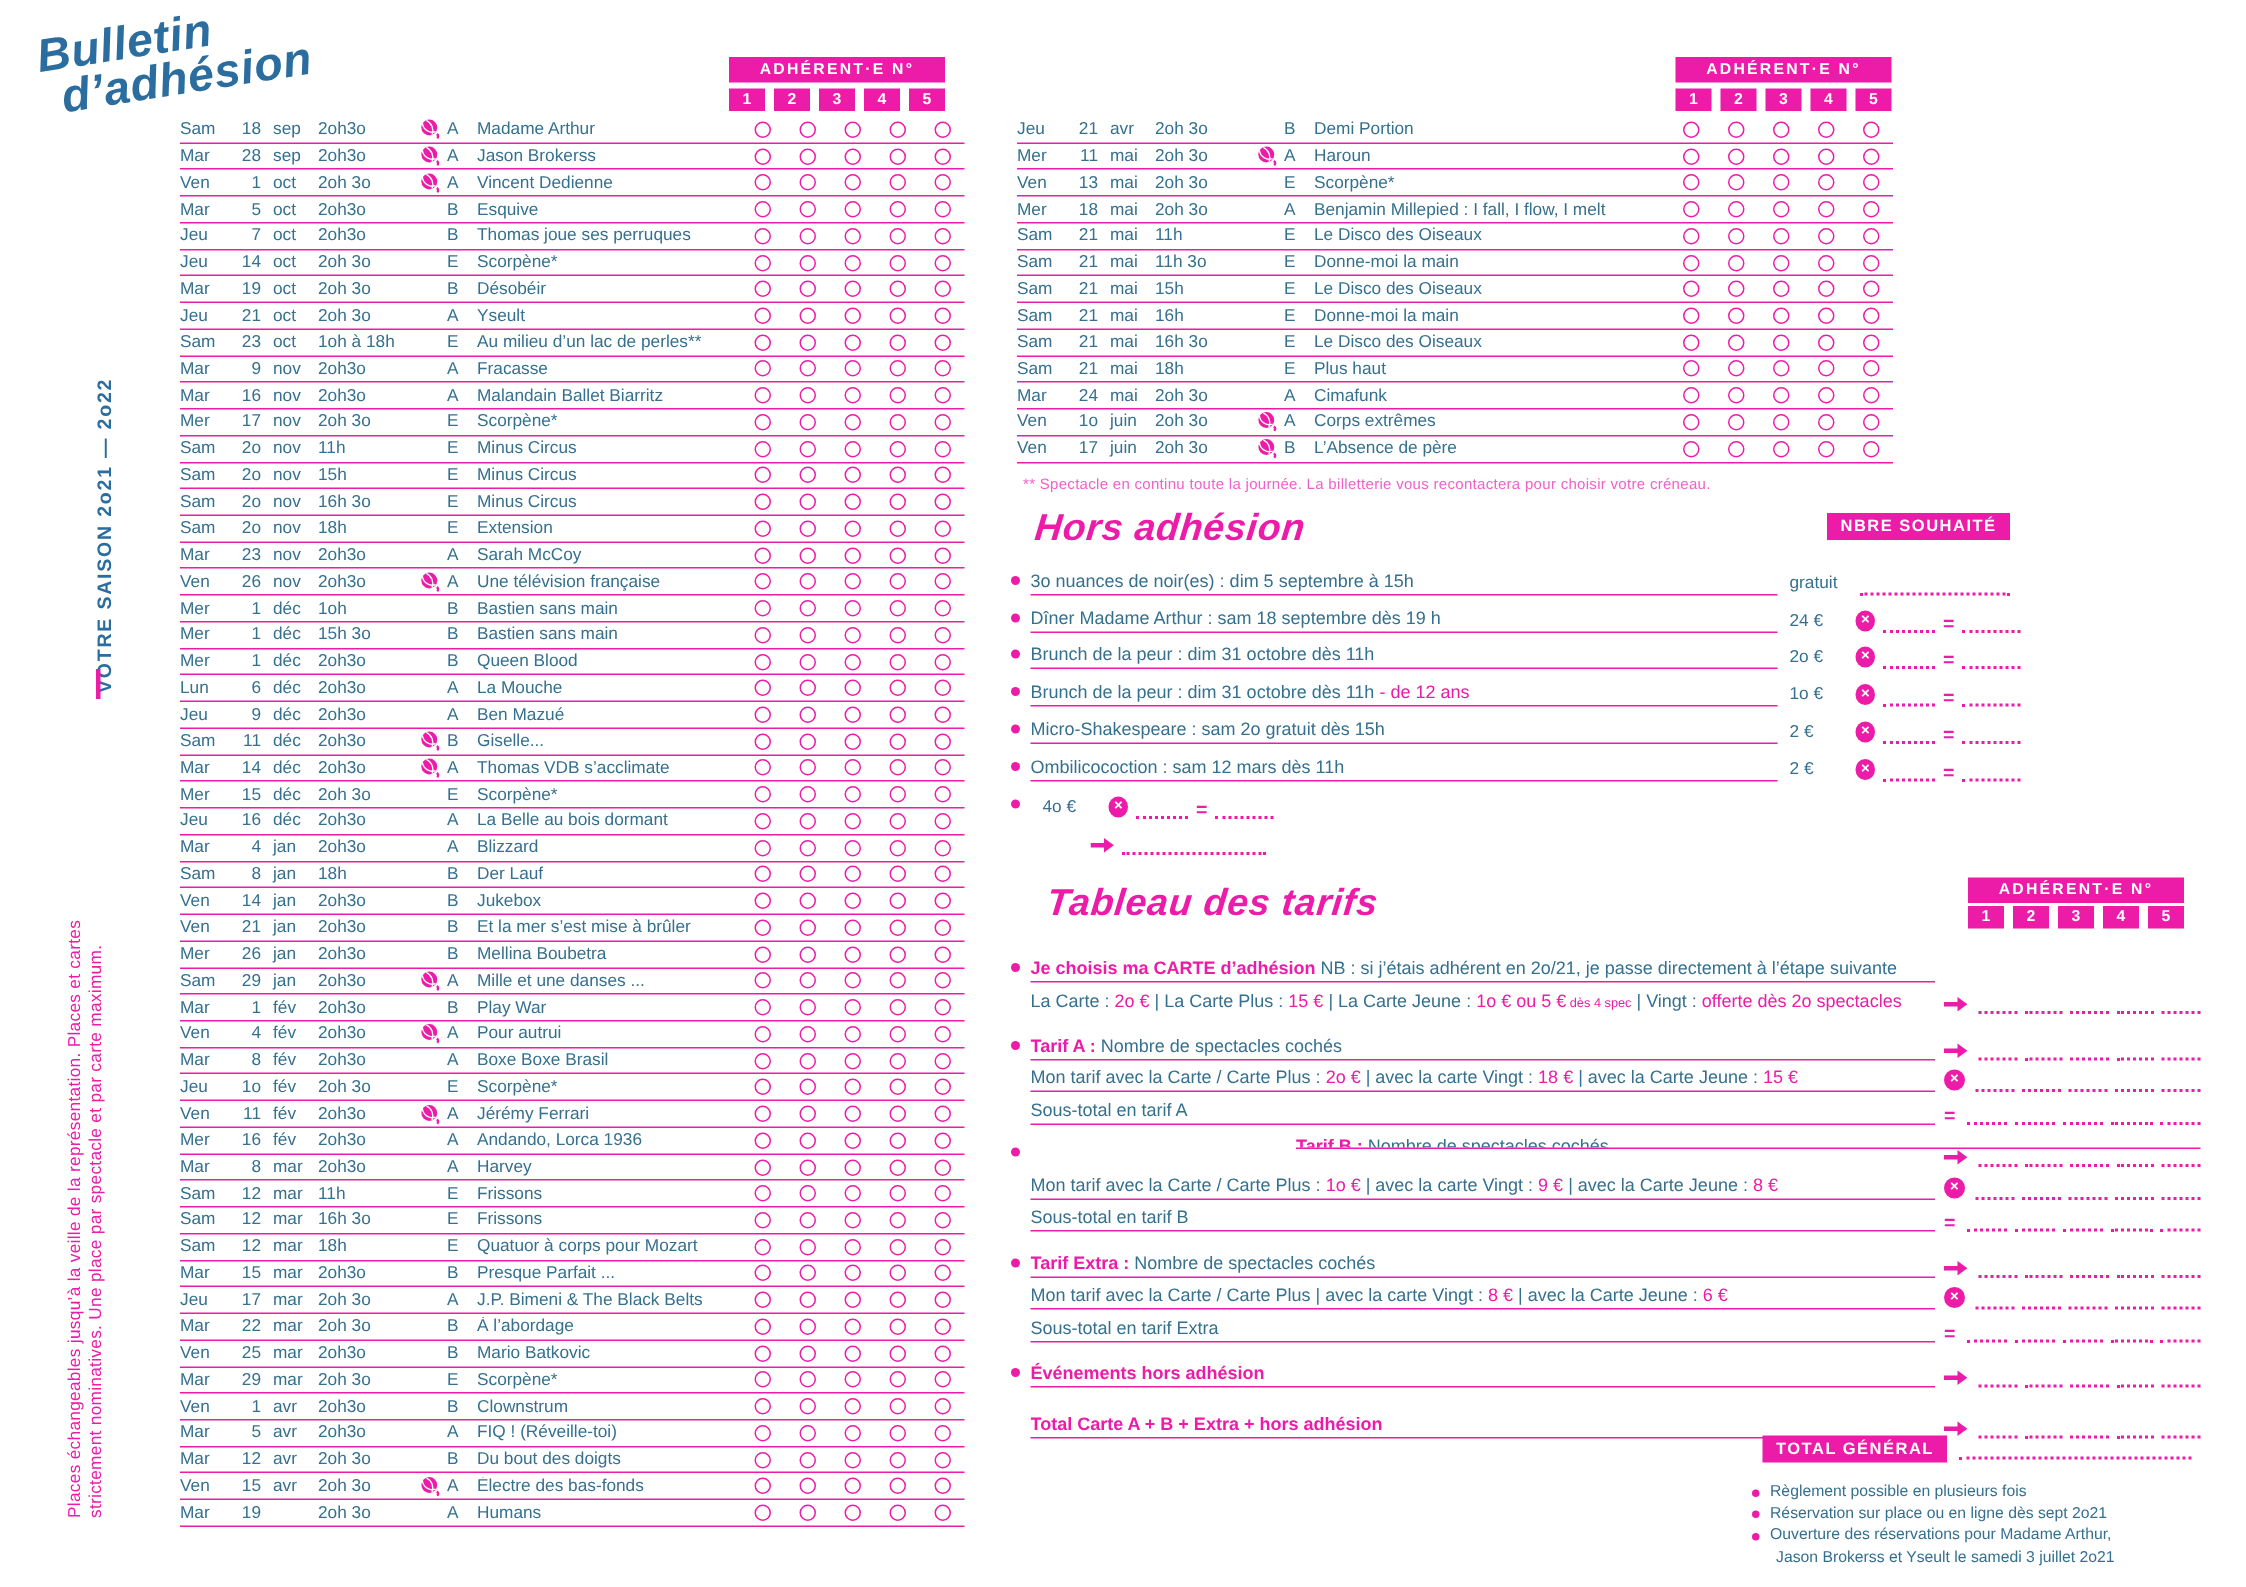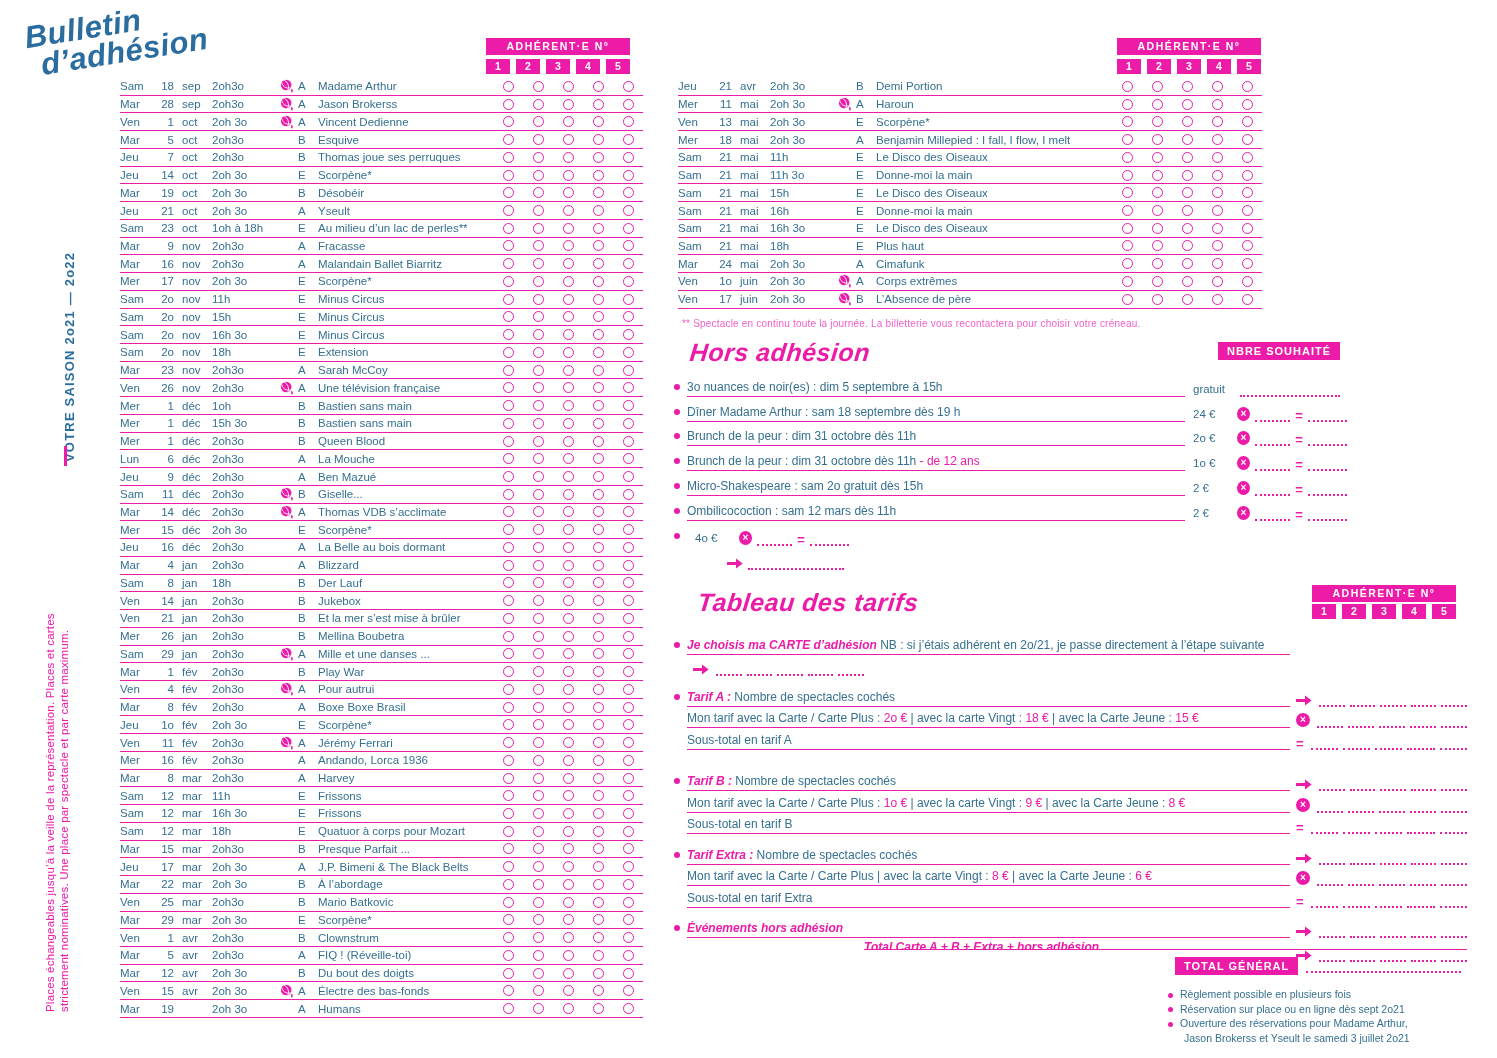--- a/index.html
+++ b/index.html
@@ -76,21 +76,21 @@
   
   .tarifs{position:absolute;left:687px;top:633px;width:780px;}
   .tar-row{position:relative;display:flex;align-items:flex-end;height:21.5px;font-size:12px;}
   .tar-text{width:603px;white-space:nowrap;overflow:hidden;padding-bottom:2px;}
   .tar-text.ul{border-bottom:1.5px solid var(--pink);}
   .tar-right{display:flex;align-items:flex-end;width:177px;gap:7px;padding-left:6px;}
   .dots5{display:flex;gap:5px;flex:1;}
   .dotseg{flex:1;border-bottom:2px dotted var(--pink);height:9px;}
   .seg-b{color:var(--blue);}
   .seg-p{color:var(--pink);}
-  .seg-pb{color:var(--pink);font-weight:bold;font-style:italic;}
+  .seg-pb{color:var(--pink);font-weight:bold;}
   .seg-ps{color:var(--pink);font-size:8.5px;}
 
   
   .tg-dots{position:absolute;left:1306px;top:964px;width:155px;border-bottom:2px dotted var(--pink);height:9px;}
   .footer-notes{position:absolute;left:1168px;top:987px;font-size:10.5px;color:var(--blue);line-height:14.5px;}
   .fn-line{position:relative;padding-left:12px;}
   .fn-line .bullet{left:0;bottom:4px;width:5px;height:5px;}
   .fn-line.nob{padding-left:16px;}
 </style>
 </head>
@@ -2038,20 +2038,21 @@
       <span class="adh-num">4</span>
       <span class="adh-num">5</span>
     </div>
   <div class="tarifs" id="tarifs-list">
       <div class="tar-row">
         <span class="bullet"></span>
         <span class="tar-text ul"><span class="seg-pb">Je choisis ma CARTE d’adhésion </span><span class="seg-b">NB : si j’étais adhérent en 2o/21, je passe directement à l’étape suivante</span></span>
         <span class="tar-right"></span>
       </div>
       <div class="tar-row">
+        <span class="tar-text"><span class="seg-b">La Carte : </span><span class="seg-p">2o €</span><span class="seg-b"> | La Carte Plus : </span><span class="seg-p">15 €</span><span class="seg-b"> | La Carte Jeune : </span><span class="seg-p">1o € ou 5 €</span><span class="seg-ps"> dès 4 spec</span><span class="seg-b"> | Vingt : </span><span class="seg-p">offerte dès 2o spectacles</span></span>
         <span class="tar-right">
           <span>
             <svg class="arrow-svg" width="16" height="11" viewBox="0 0 16 11">
               <rect x="0" y="4" width="10" height="3" fill="#EC1BA8"></rect>
               <path d="M9 0.6 L15.6 5.5 L9 10.4 Z" fill="#EC1BA8"></path>
             </svg>
           </span>
           <span class="dots5">
             <span class="dotseg"></span>
             <span class="dotseg"></span>
@@ -2099,21 +2100,21 @@
           <span class="eq">=</span>
           <span class="dots5">
             <span class="dotseg"></span>
             <span class="dotseg"></span>
             <span class="dotseg"></span>
             <span class="dotseg"></span>
             <span class="dotseg"></span>
           </span>
         </span>
       </div>
-      <div class="tar-row" style="margin-top: 20px;">
+      <div class="tar-row" style="margin-top: 7px; flex-direction: column;">
         <span class="bullet"></span>
         <span class="tar-text ul"><span class="seg-pb">Tarif B : </span><span class="seg-b">Nombre de spectacles cochés</span></span>
         <span class="tar-right">
           <span>
             <svg class="arrow-svg" width="16" height="11" viewBox="0 0 16 11">
               <rect x="0" y="4" width="10" height="3" fill="#EC1BA8"></rect>
               <path d="M9 0.6 L15.6 5.5 L9 10.4 Z" fill="#EC1BA8"></path>
             </svg>
           </span>
           <span class="dots5">
@@ -2208,21 +2209,21 @@
           </span>
           <span class="dots5">
             <span class="dotseg"></span>
             <span class="dotseg"></span>
             <span class="dotseg"></span>
             <span class="dotseg"></span>
             <span class="dotseg"></span>
           </span>
         </span>
       </div>
-      <div class="tar-row" style="margin-top: 2px; flex-direction: column;">
+      <div class="tar-row" style="margin-top: 12px;">
         <span class="tar-text ul"><span class="seg-pb">Total Carte A + B + Extra + hors adhésion</span></span>
         <span class="tar-right">
           <span>
             <svg class="arrow-svg" width="16" height="11" viewBox="0 0 16 11">
               <rect x="0" y="4" width="10" height="3" fill="#EC1BA8"></rect>
               <path d="M9 0.6 L15.6 5.5 L9 10.4 Z" fill="#EC1BA8"></path>
             </svg>
           </span>
           <span class="dots5">
             <span class="dotseg"></span>

